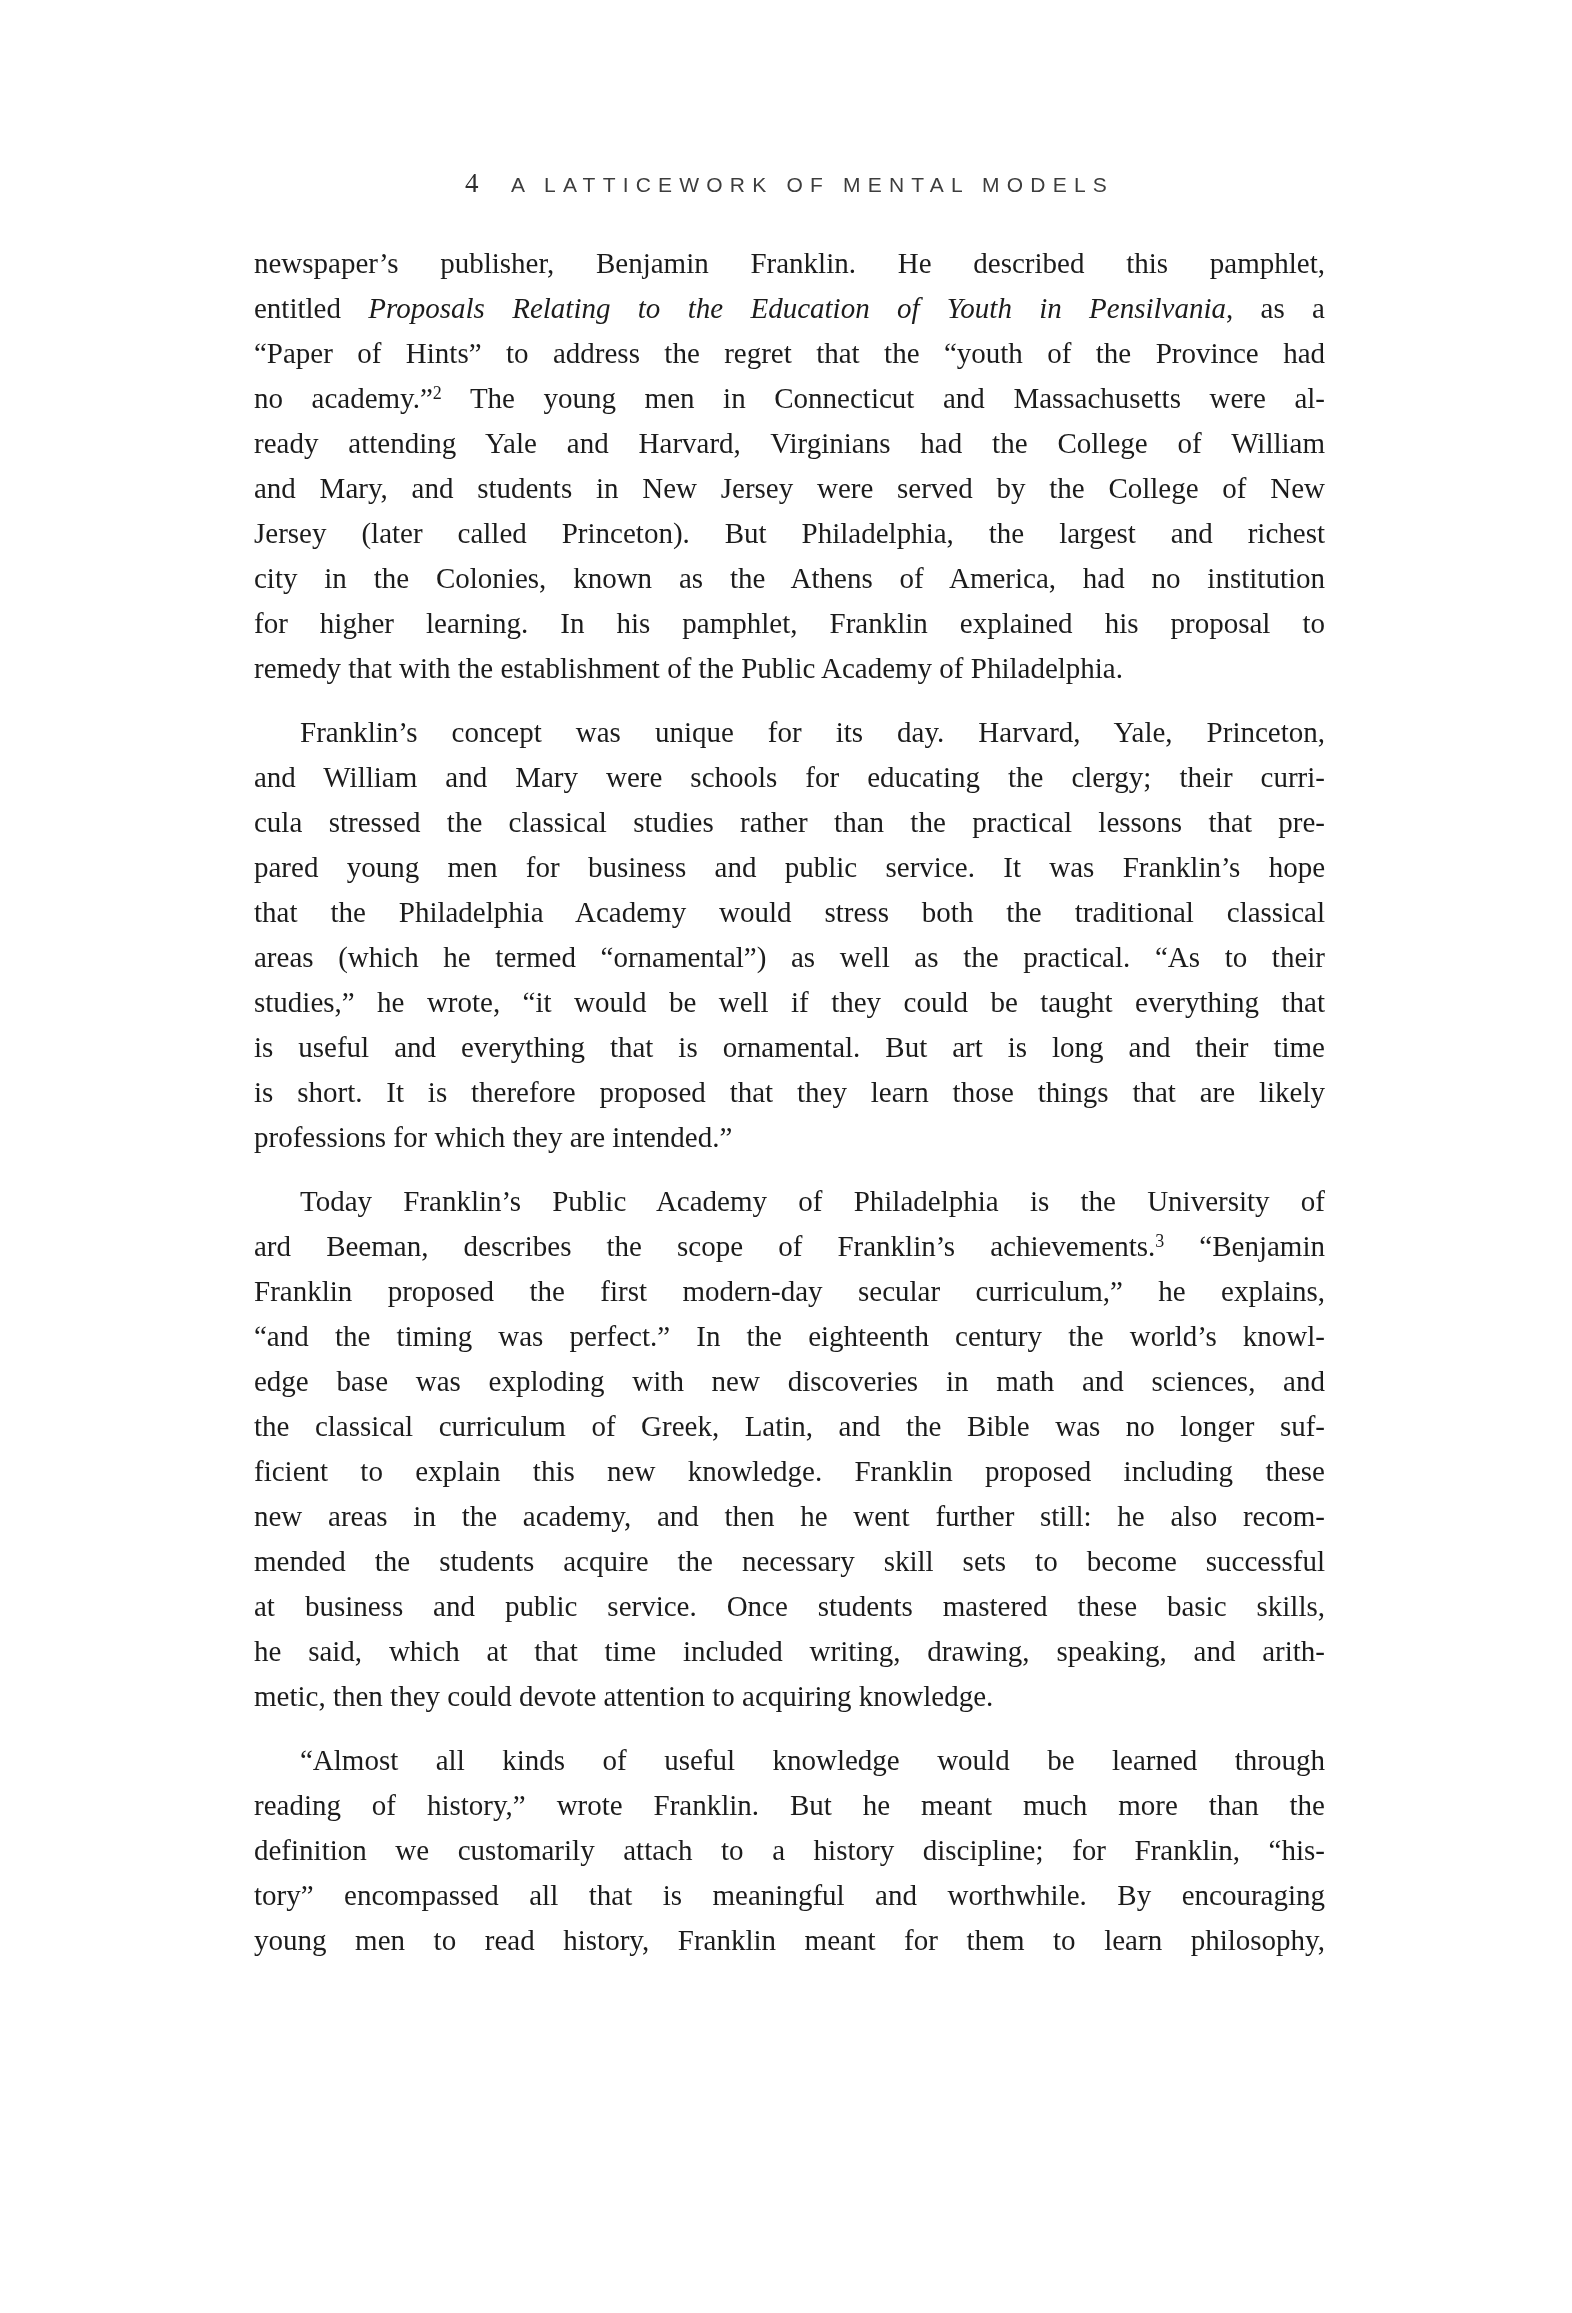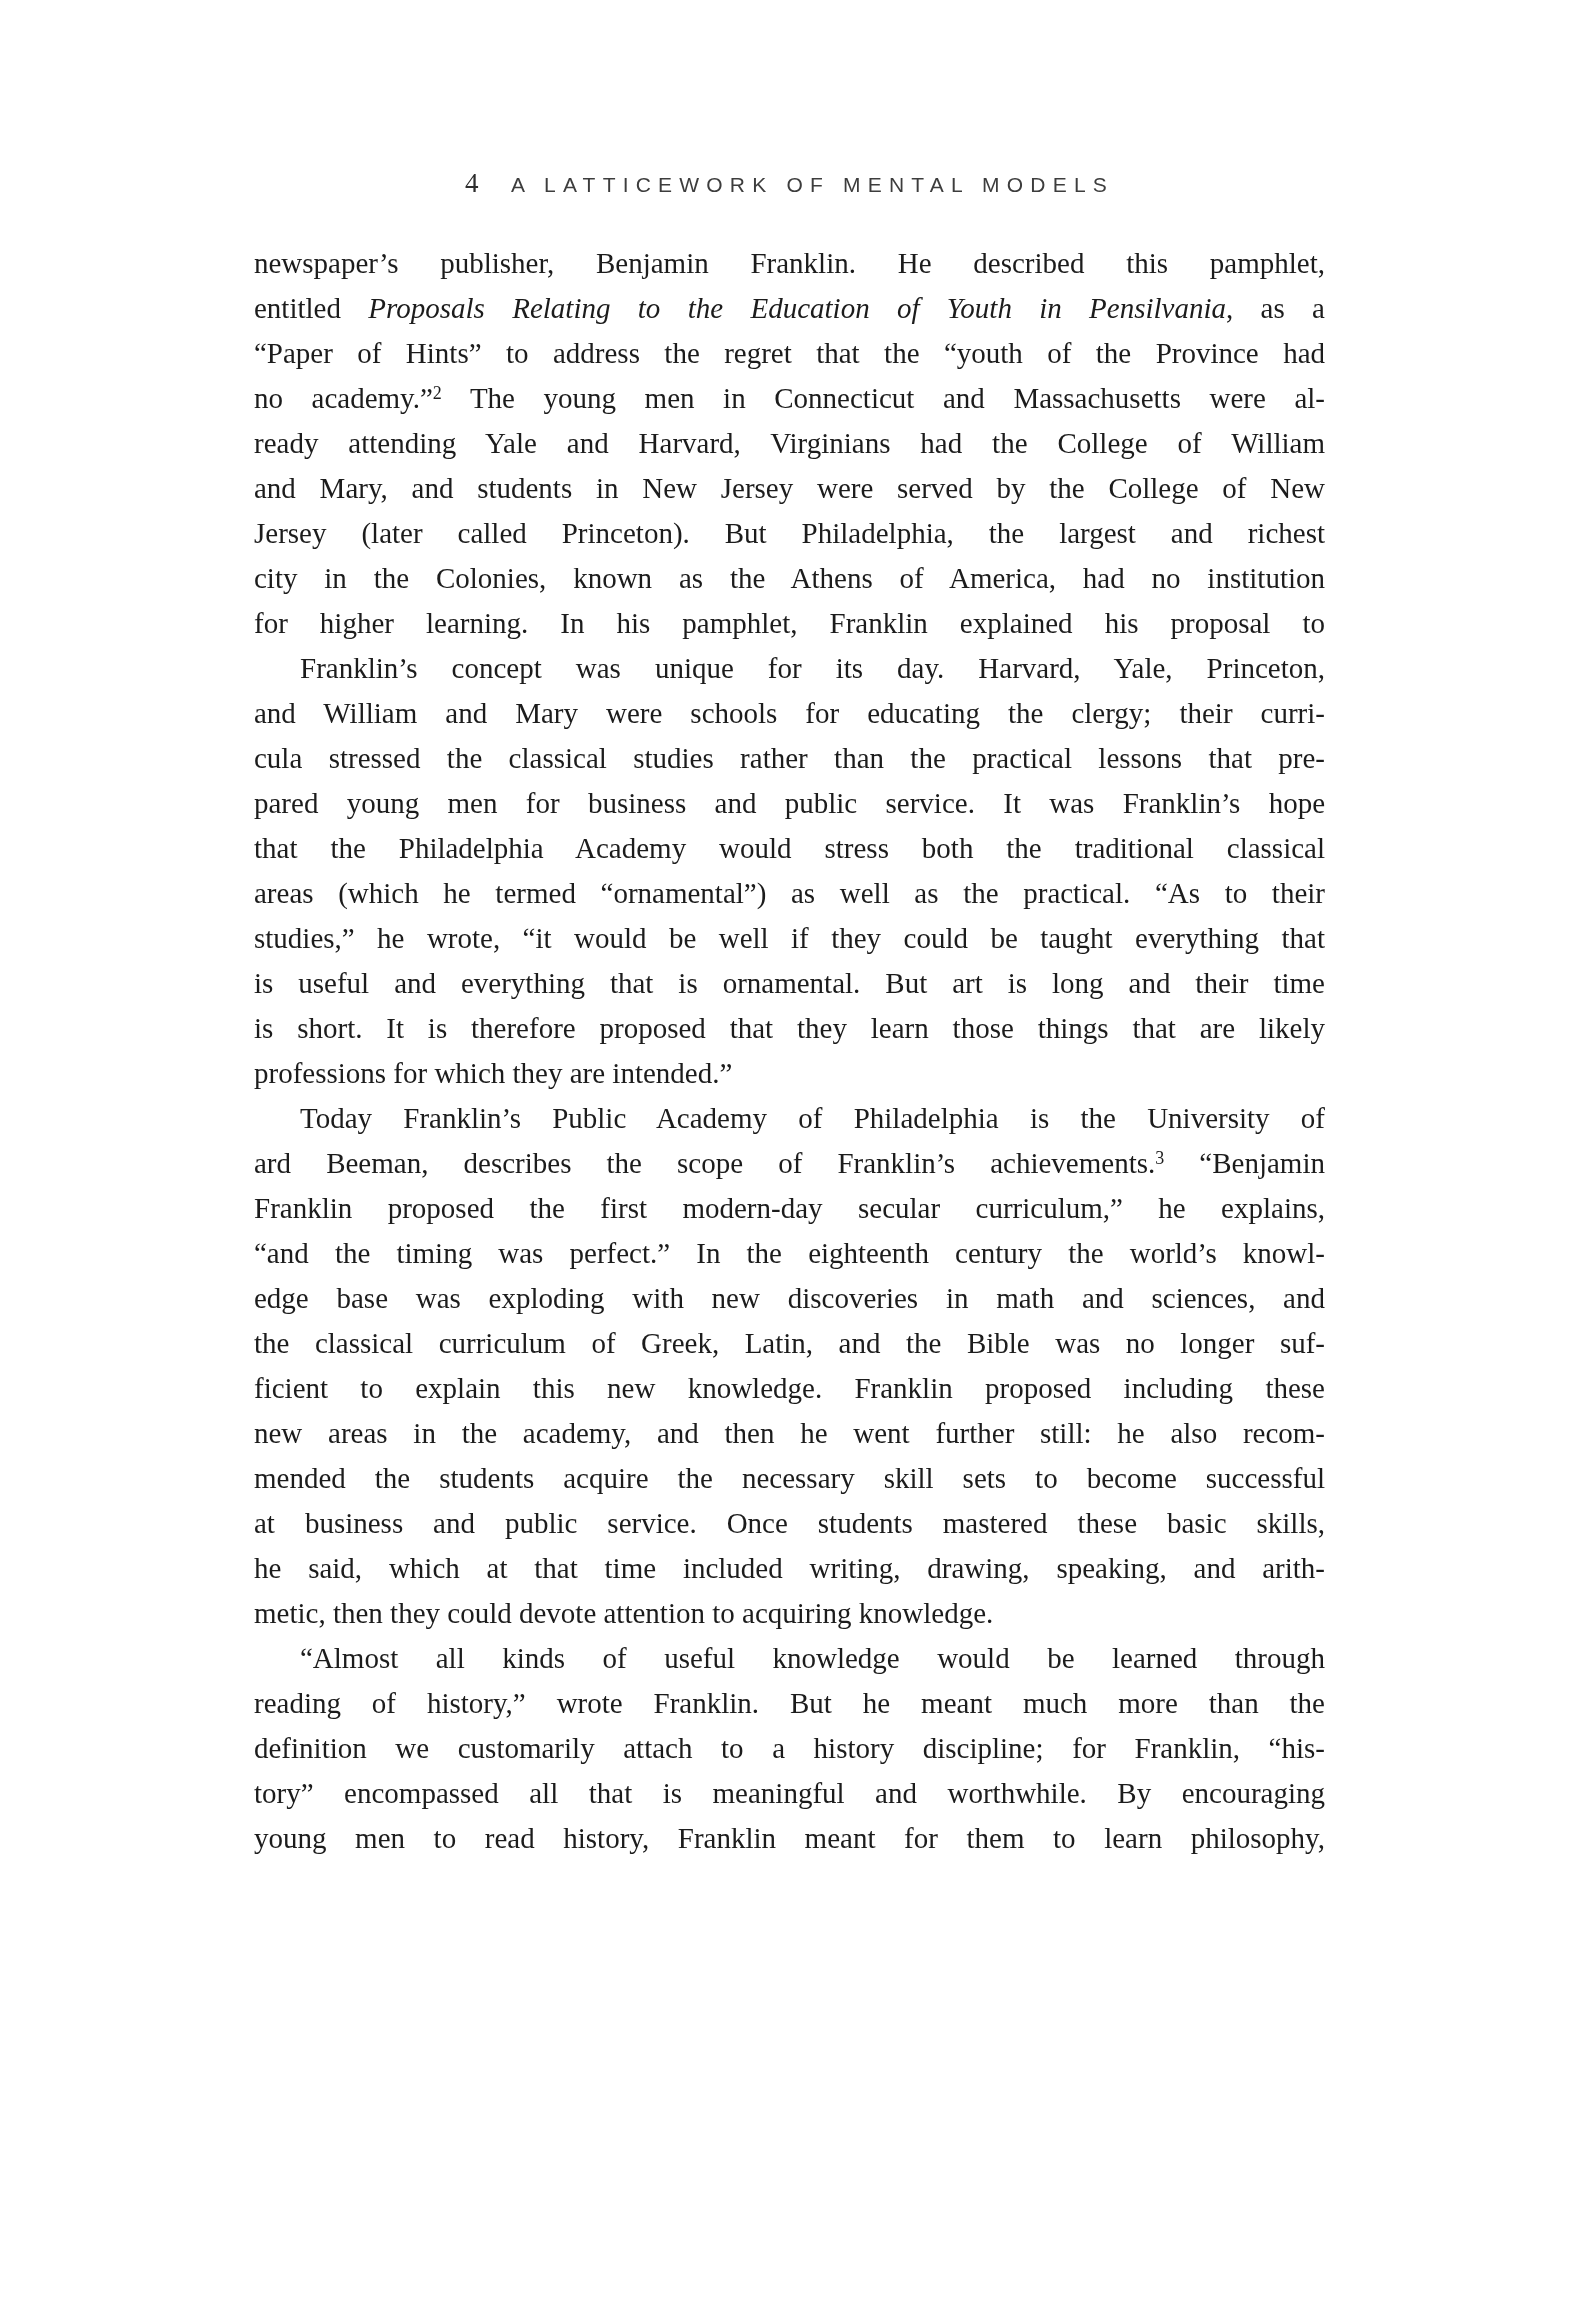--- a/index.html
+++ b/index.html
@@ -48,21 +48,21 @@
     font-size: 29px;
     line-height: 45px;
   }
   .paragraph { margin: 0; padding: 0; }
   .line {
     text-align: justify;
     text-align-last: justify;
     white-space: normal;
   }
   .line.para-end { text-align-last: left; }
-  .line.indent { text-indent: 46px; }
+  .line.indent { text-indent: 46px; margin-top: 19px; }
   .line em { font-style: italic; }
   .line sup {
     font-size: 0.62em;
     line-height: 0;
     vertical-align: 0.5em;
   }
 </style>
 </head>
 <body>
 
@@ -75,20 +75,21 @@
       <div class="paragraph">
         <div class="line">newspaper’s publisher, Benjamin Franklin. He described this pamphlet,</div>
         <div class="line">entitled <em>Proposals Relating to the Education of Youth in Pensilvania</em>, as a</div>
         <div class="line">“Paper of Hints” to address the regret that the “youth of the Province had</div>
         <div class="line">no academy.”<sup>2</sup> The young men in Connecticut and Massachusetts were al-</div>
         <div class="line">ready attending Yale and Harvard, Virginians had the College of William</div>
         <div class="line">and Mary, and students in New Jersey were served by the College of New</div>
         <div class="line">Jersey (later called Princeton). But Philadelphia, the largest and richest</div>
         <div class="line">city in the Colonies, known as the Athens of America, had no institution</div>
         <div class="line">for higher learning. In his pamphlet, Franklin explained his proposal to</div>
+        <div class="line para-end">remedy that with the establishment of the Public Academy of Philadelphia.</div>
       </div>
       <div class="paragraph">
         <div class="line indent">Franklin’s concept was unique for its day. Harvard, Yale, Princeton,</div>
         <div class="line">and William and Mary were schools for educating the clergy; their curri-</div>
         <div class="line">cula stressed the classical studies rather than the practical lessons that pre-</div>
         <div class="line">pared young men for business and public service. It was Franklin’s hope</div>
         <div class="line">that the Philadelphia Academy would stress both the traditional classical</div>
         <div class="line">areas (which he termed “ornamental”) as well as the practical. “As to their</div>
         <div class="line">studies,” he wrote, “it would be well if they could be taught everything that</div>
         <div class="line">is useful and everything that is ornamental. But art is long and their time</div>

